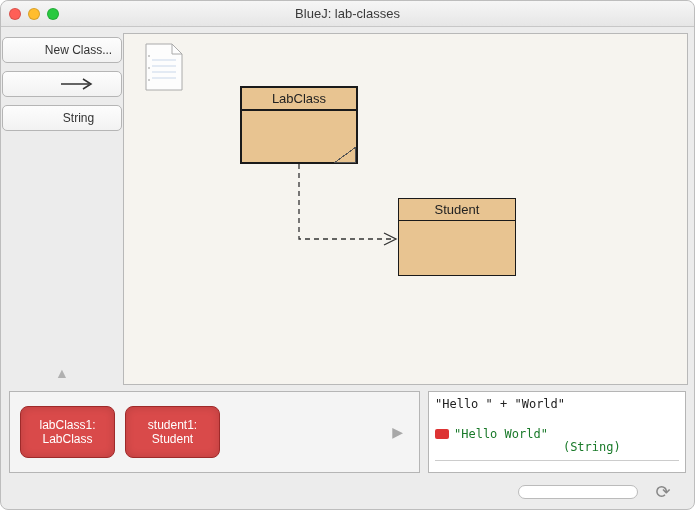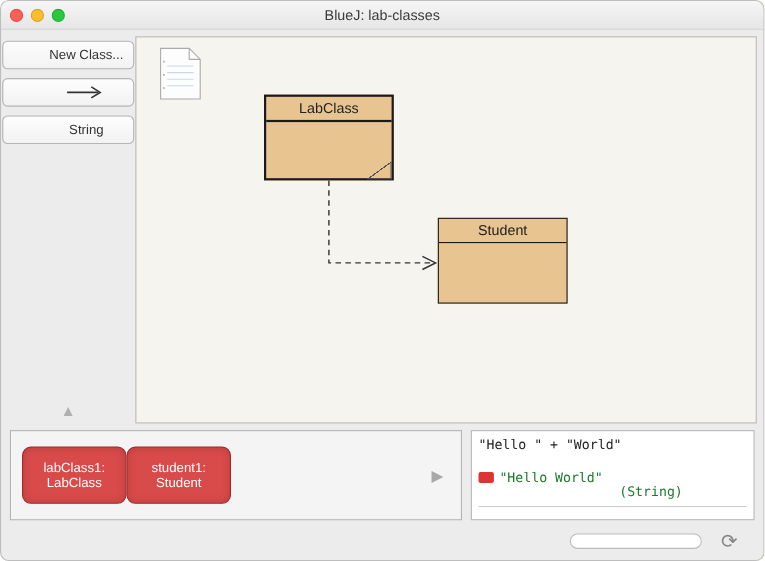--- a/index.html
+++ b/index.html
@@ -18,21 +18,21 @@
     .canvas { flex:1; background:#f6f4ef; border:1px solid #b8b8b8; position:relative; }
     .note-icon { position:absolute; left:18px; top:8px; width:42px; height:50px; }
     .classbox { position:absolute; background:#e8c491; border:2px solid #1a1a1a; }
     .classbox .hdr { border-bottom:2px solid #1a1a1a; text-align:center; font-size:13px; padding:3px 0; color:#222; }
     .classbox .body { height:52px; position:relative; }
     .fold { position:absolute; right:0; bottom:0; width:22px; height:16px; }
     .fold::before{content:"";position:absolute;left:0;bottom:0;width:22px;border-top:1.5px solid #555;}
     .fold::after{content:"";position:absolute;right:0;bottom:0;height:16px;border-left:1.5px solid #555; }
     .fold-diag{position:absolute;right:0;bottom:0;width:22px;height:16px;background:linear-gradient(to top left, transparent 48%, #555 48%, #555 52%, transparent 52%);}
     .bottom { display:flex; gap:8px; padding:0 8px 6px 8px; height:88px; }
-    .bench { flex:1; border:1px solid #b5b5b5; background:#f4f4f4; display:flex; align-items:center; padding:10px; position:relative; }
+    .bench { flex:1; border:1px solid #b5b5b5; background:#f4f4f4; display:flex; align-items:center; gap:10px; padding:10px; position:relative; }
     .obj { width:95px; height:52px; background:#d94a4a; border:1px solid #9e2a2a; border-radius:8px; color:#fff; font-size:12px; display:flex; flex-direction:column; align-items:center; justify-content:center; line-height:1.2; cursor:pointer; box-shadow: inset 0 0 8px rgba(0,0,0,0.15); }
     .bench-arrow { margin-left:auto; margin-right:6px; color:#a8a8a8; font-size:14px; }
     .codepad { width:258px; border:1px solid #b5b5b5; background:#fff; font-family: Menlo, monospace; font-size:12px; padding:5px 6px; display:flex; flex-direction:column; }
     .codepad .row1 { color:#222; }
     .codepad .row2 { display:flex; align-items:center; gap:5px; margin-top:2px; }
     .mini-icon{ width:14px; height:10px; background:#d33; border-radius:2px; display:inline-block; }
     .result-val{ color:#1a7a2a; }
     .result-type{ color:#1a7a2a; margin-left:10px;margin-top:27px; }
     .codepad .divider{ margin-top:6px; border-top:1px solid #ccc; flex:1; }
     .footer { height:30px; display:flex; align-items:center; justify-content:flex-end; padding:0 16px 4px 0; gap:10px; }

